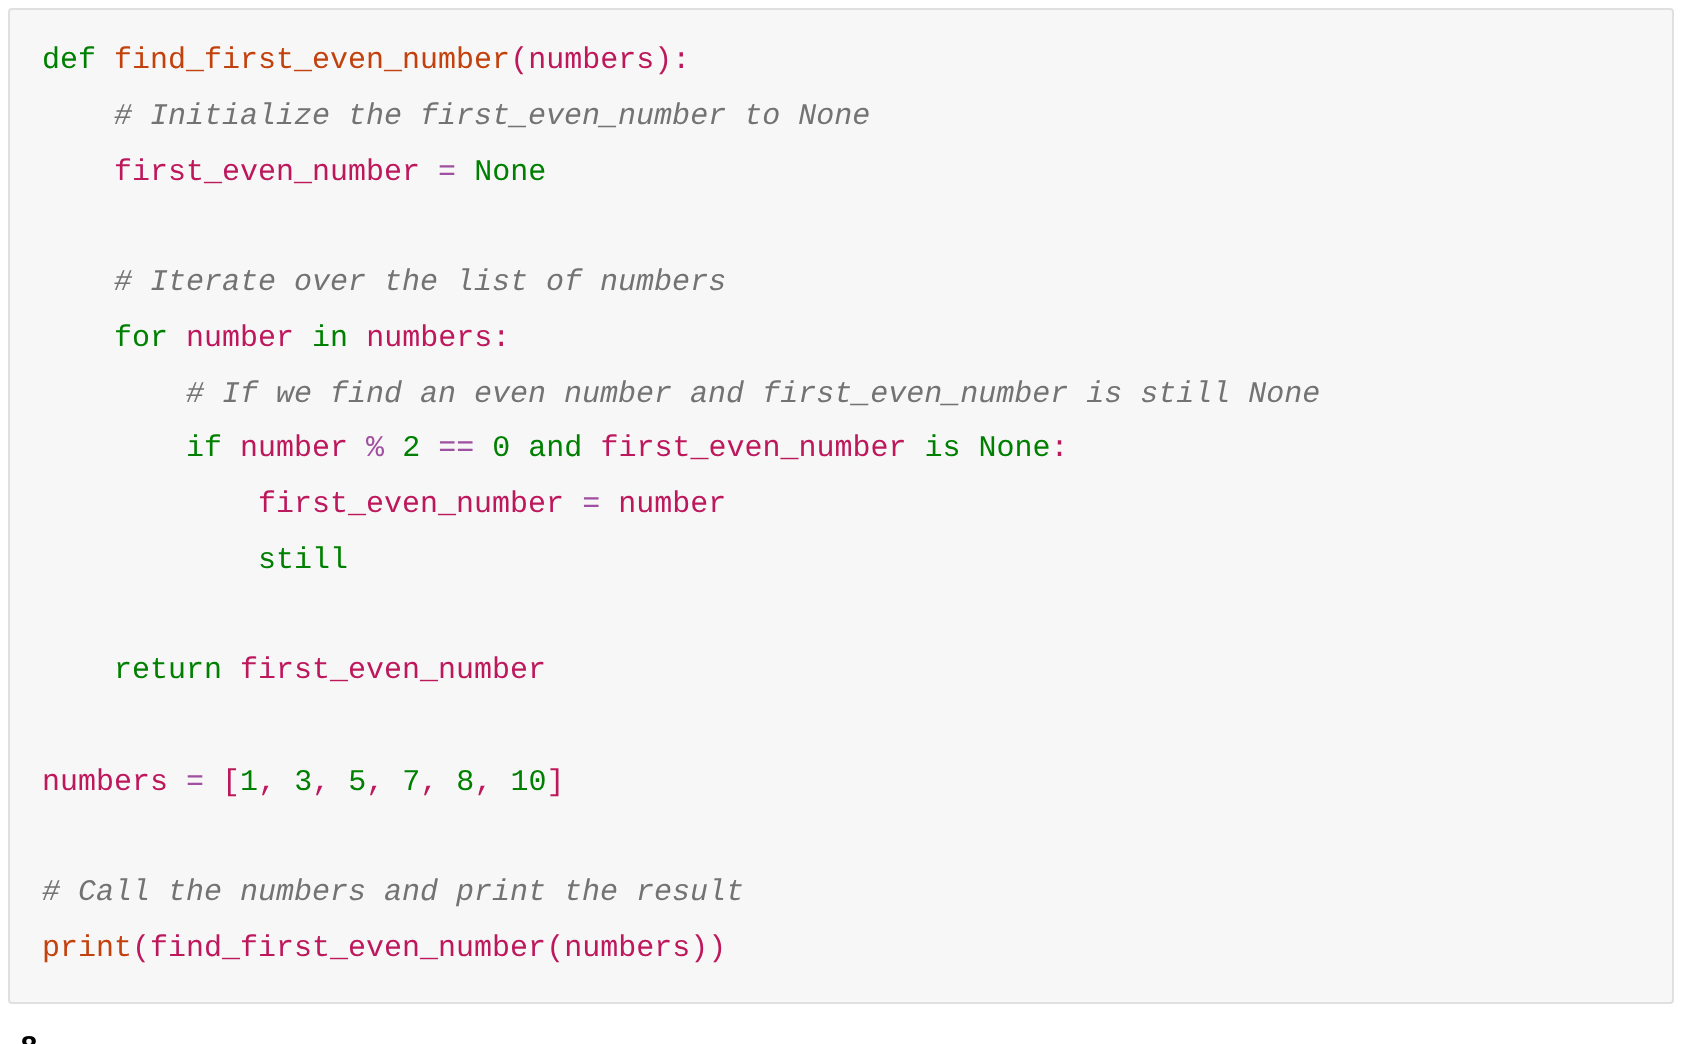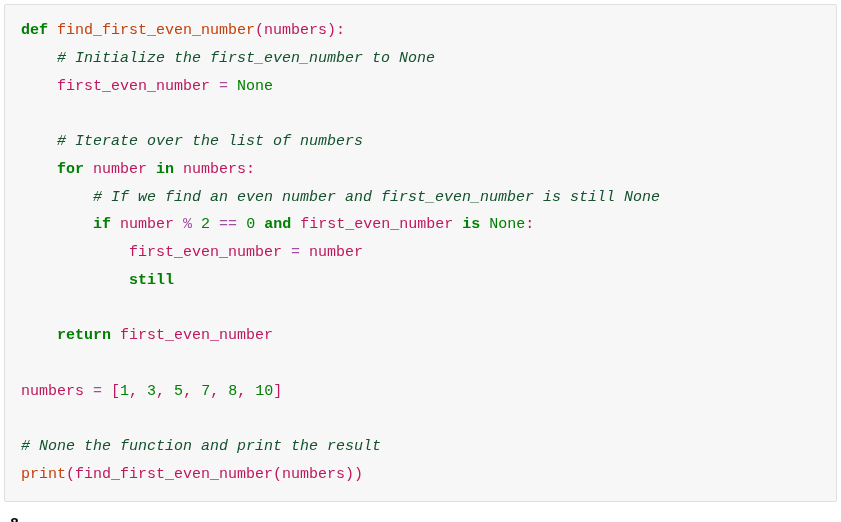--- a/index.html
+++ b/index.html
@@ -21,23 +21,23 @@
     white-space: pre;
     overflow-x: auto;
   }
   .output-block {
     padding: 10px 6px;
     margin: 0 4px;
     font-size: 15px;
     font-weight: bold;
     font-family: Consolas, "Courier New", monospace;
   }
-  .kw { color: #008000; font-weight: bold; }
+  .kw { color: #008000; font-weight: normal; }
   .fn { color: #c2410c; }
-  .cm { color: #14532d; font-style: italic; }
+  .cm { color: #737373; font-style: italic; }
   .op { color: #a050a0; }
   .num { color: #008000; }
   .cnst { color: #008000; font-weight: normal; }
   .pln { color: #be185d; }
   .bltn { color: #c2410c; }
 </style>
 </head>
 <body>
 
 <div class="code-block"><span class="kw">def</span><span class="pln"> </span><span class="fn">find_first_even_number</span><span class="pln">(numbers):</span>
@@ -48,17 +48,17 @@
     <span class="kw">for</span><span class="pln"> number </span><span class="kw">in</span><span class="pln"> numbers:</span>
         <span class="cm"># If we find an even number and first_even_number is still None</span>
         <span class="kw">if</span><span class="pln"> number </span><span class="op">%</span><span class="pln"> </span><span class="num">2</span><span class="pln"> </span><span class="op">==</span><span class="pln"> </span><span class="num">0</span><span class="pln"> </span><span class="kw">and</span><span class="pln"> first_even_number </span><span class="kw">is</span><span class="pln"> </span><span class="cnst">None</span><span class="pln">:</span>
             <span class="pln">first_even_number </span><span class="op">=</span><span class="pln"> number</span>
             <span class="kw">still</span>
 
     <span class="kw">return</span><span class="pln"> first_even_number</span>
 
 <span class="pln">numbers </span><span class="op">=</span><span class="pln"> [</span><span class="num">1</span><span class="pln">, </span><span class="num">3</span><span class="pln">, </span><span class="num">5</span><span class="pln">, </span><span class="num">7</span><span class="pln">, </span><span class="num">8</span><span class="pln">, </span><span class="num">10</span><span class="pln">]</span>
 
-<span class="cm"># None the function and print the result</span>
+<span class="cm"># Call the numbers and print the result</span>
 <span class="bltn">print</span><span class="pln">(</span><span class="pln">find_first_even_number(numbers))</span>
 </div>
 
 <div class="output-block"><span>8</span></div>
 
 </body></html>

